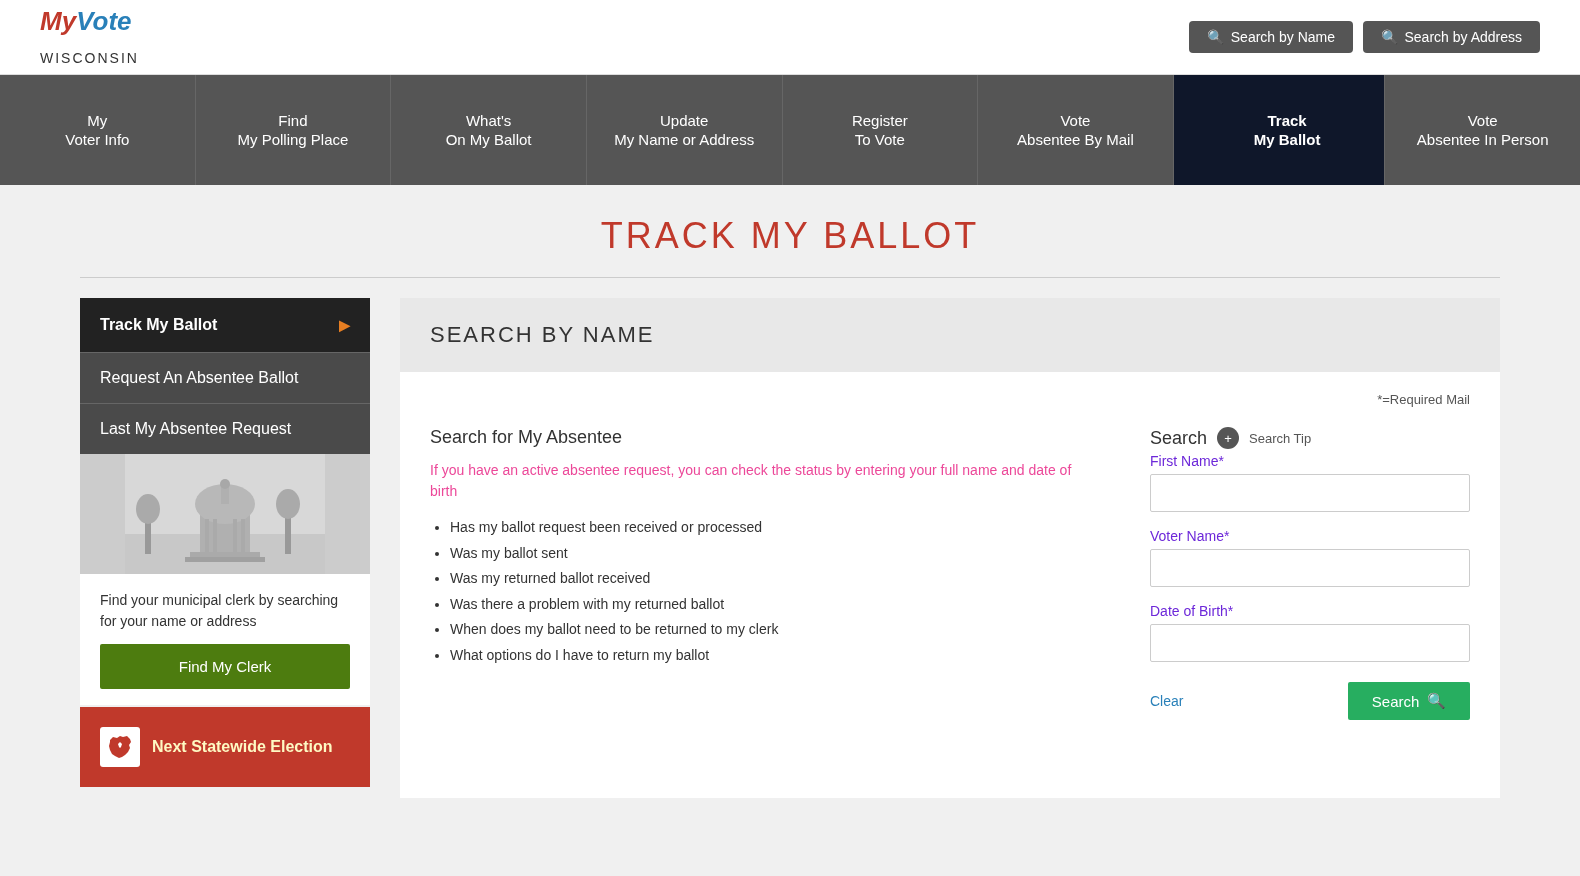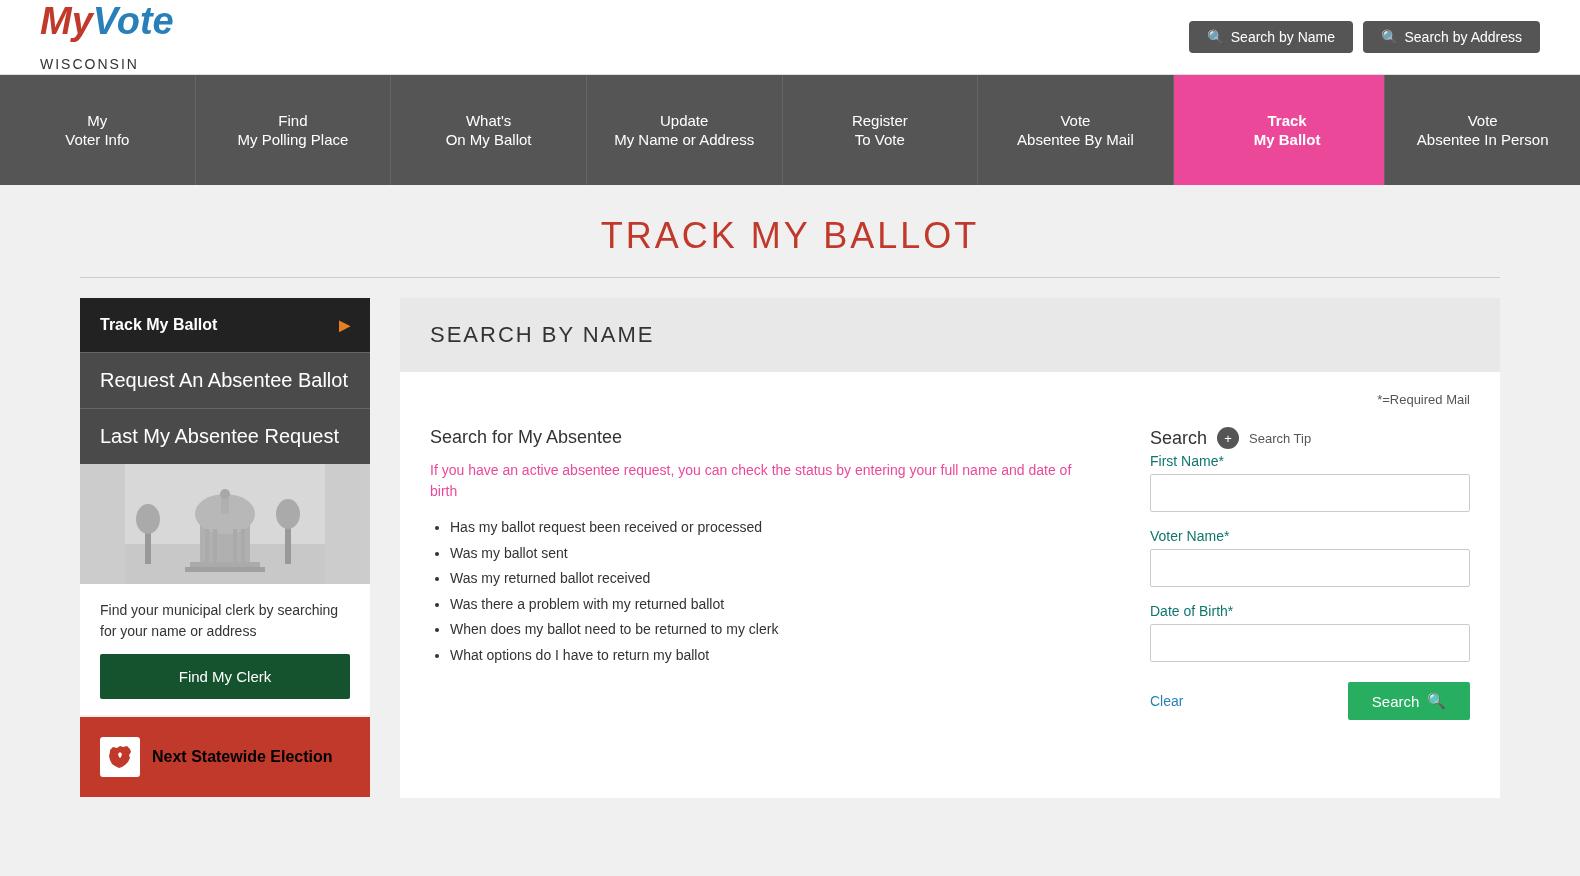--- a/index.html
+++ b/index.html
@@ -13,21 +13,21 @@
       justify-content: space-between;
       padding: 10px 40px;
       border-bottom: 1px solid #ddd;
       height: 75px;
     }
     .logo-area {
       display: flex;
       align-items: center;
     }
     .logo-text {
-      font-size: 38px;
+      font-size: 26px;
       font-weight: bold;
       line-height: 1;
     }
     .logo-my { color: #c0392b; font-style: italic; }
     .logo-vote { color: #2980b9; font-style: italic; }
     .logo-wi { color: #333; font-size: 14px; font-style: normal; letter-spacing: 2px; display: block; margin-top: 16px; }
     .header-buttons {
       display: flex;
       gap: 10px;
     }
@@ -57,21 +57,21 @@
       justify-content: center;
       text-align: center;
       color: #fff;
       font-size: 15px;
       cursor: pointer;
       border-right: 1px solid #666;
       padding: 10px 8px;
       line-height: 1.3;
     }
     .nav-item:last-child { border-right: none; }
-    .nav-item.active { background: #ec4899; font-weight: bold; padding-left: 24px; }
+    .nav-item.active { background: #0f172a; font-weight: bold; padding-left: 24px; }
 
     
     .page-title-section {
       background: #f0f0f0;
       text-align: center;
       padding: 30px 20px 20px;
     }
     .page-title {
       color: #c0392b;
       font-size: 36px;
@@ -112,53 +112,53 @@
     }
     .sidebar-track::after {
       content: '▶';
       color: #e67e22;
       font-size: 14px;
     }
     .sidebar-link {
       background: #4a4a4a;
       color: #fff;
       padding: 16px 20px;
-      font-size: 20px;
+      font-size: 16px;
       border-top: 1px solid #666;
       cursor: pointer;
     }
     .sidebar-assistance {
       background: #c0392b;
       color: #fff;
       padding: 16px 20px;
       font-size: 16px;
       font-weight: bold;
       margin-top: 2px;
     }
     .sidebar-assistance-text {
       background: #fff;
       padding: 16px 20px;
       font-size: 14px;
       color: #333;
       line-height: 1.5;
     }
     .sidebar-clerk-btn {
-      background: #14532d;
+      background: #4d7c0f;
       color: #fff;
       border: none;
       width: 100%;
       padding: 14px;
       font-size: 15px;
       cursor: pointer;
       margin-top: 12px;
       border-radius: 2px;
     }
     .sidebar-election {
       background: #c0392b;
-      color: #000000;
+      color: #fef9c3;
       padding: 16px 20px;
       margin-top: 2px;
       display: flex;
       align-items: center;
       gap: 12px;
       min-height: 80px;
     }
     .wi-icon {
       width: 40px;
       height: 40px;
@@ -268,21 +268,21 @@
       font-size: 13px;
       color: #555;
       cursor: pointer;
     }
     .form-field {
       margin-bottom: 16px;
     }
     .form-field label {
       display: block;
       font-size: 14px;
-      color: #0f766e;
+      color: #6d28d9;
       margin-bottom: 5px;
     }
     .form-field input {
       width: 100%;
       padding: 8px 10px;
       border: 1px solid #ccc;
       font-size: 14px;
       border-radius: 2px;
       height: 38px;
     }

